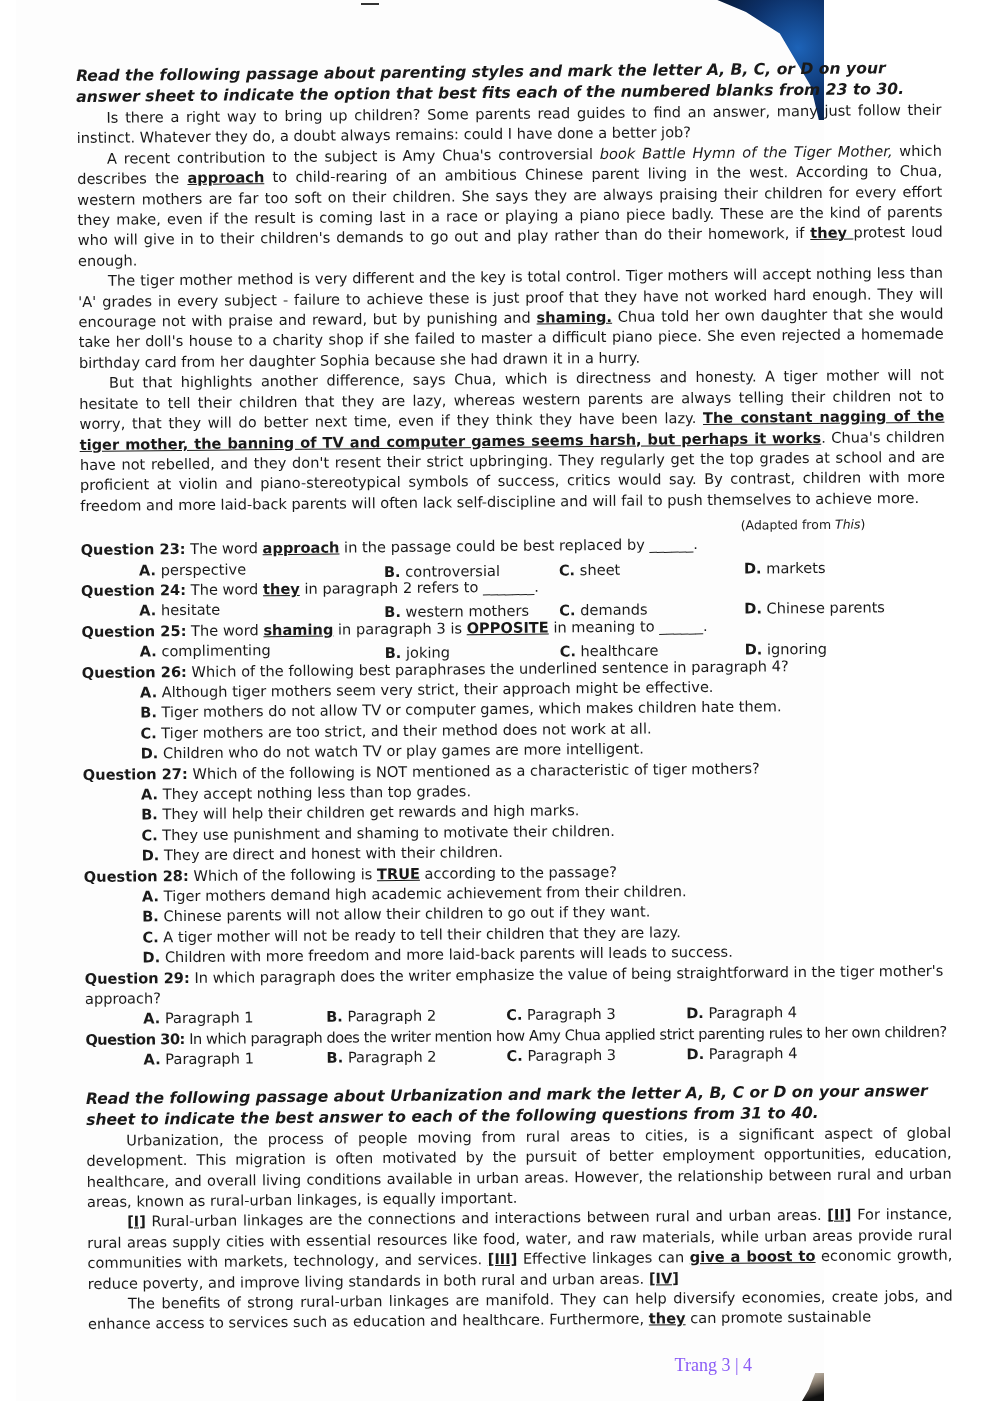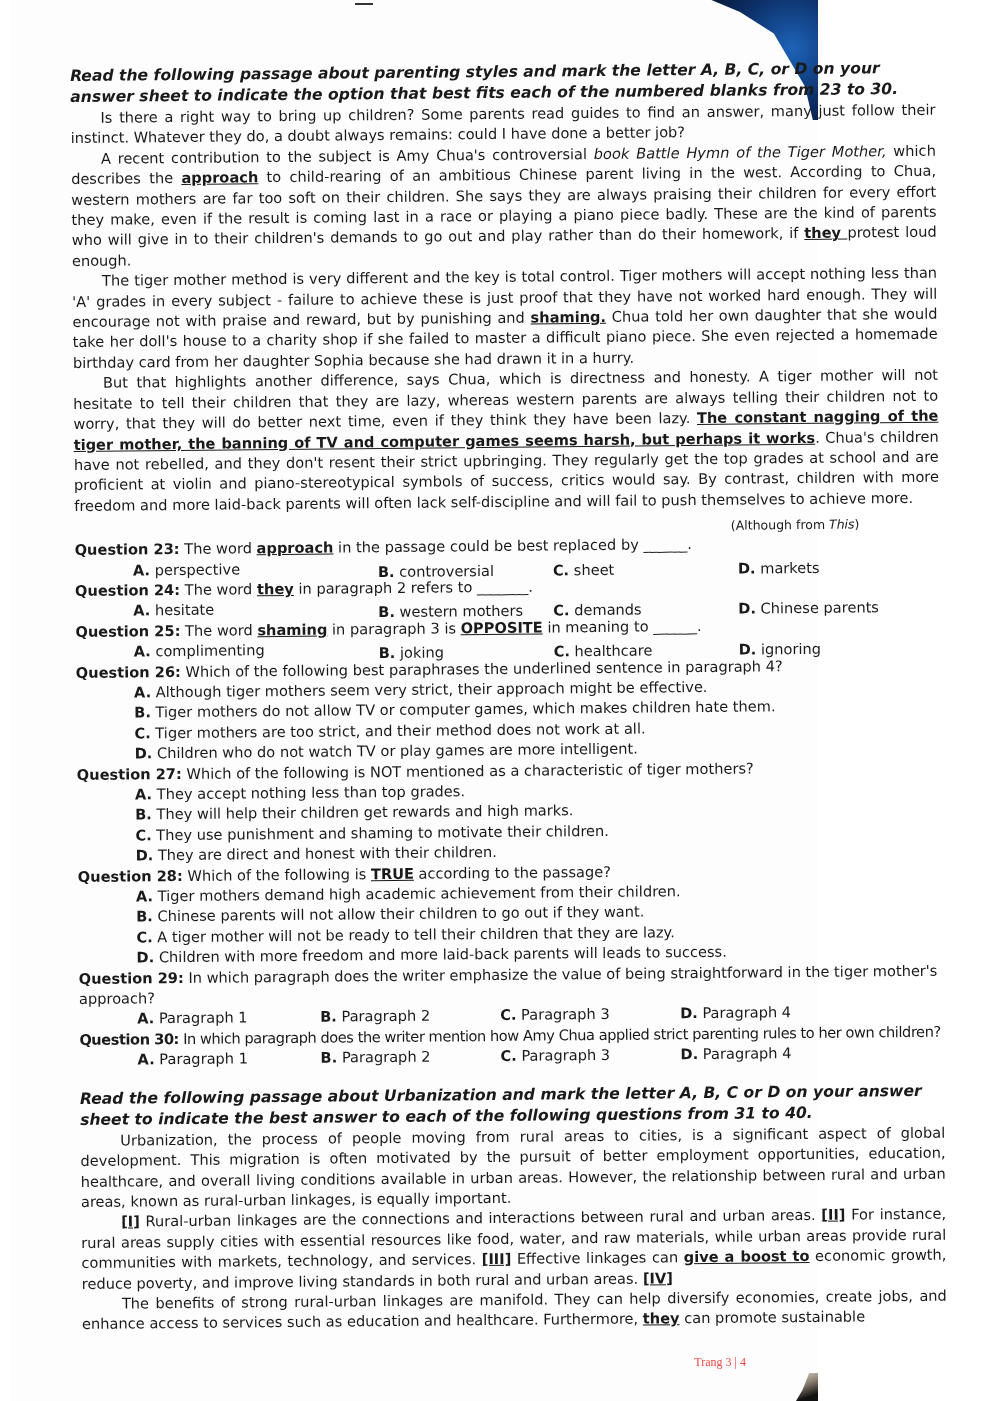--- a/index.html
+++ b/index.html
@@ -3,21 +3,21 @@
 <meta charset="utf-8">
 <style>
   html, body { margin: 0; padding: 0; }
   body {
     width: 991px; height: 1401px; overflow: hidden;
     background: #ffffff; position: relative;
     font-family: "DejaVu Sans", sans-serif;
     color: #1a1a1a;
   }
   .page {
-    position: absolute; left: 10px; top: 0; width: 808px; height: 1401px;
+    position: absolute; left: 16px; top: 0; width: 808px; height: 1401px;
     background: #fdfdfd;
   }
   .top-mark {
     position: absolute; left: 345px; top: 3px; width: 18px; height: 2px; background: #333;
   }
   .corner-bg {
     position: absolute; right: 0; top: 0; width: 130px; height: 120px;
     background: radial-gradient(circle at 80% 40%, #1d63b8 0%, #0c2f66 45%, #06162e 80%);
     clip-path: polygon(18% 0, 100% 0, 100% 100%, 96% 100%, 90% 72%, 66% 28%, 40% 10%);
   }
@@ -46,21 +46,21 @@
   .opts-col { padding-left: 58px; }
   .opt .ol { font-weight: bold; }
   .opts4.stag .opt:nth-child(2),
   .opts4.stag .opt:nth-child(3),
   .opts4.stag .opt:nth-child(4) { position: relative; top: 4px; }
   .opts4.par { grid-template-columns: 183px 180px 180px 200px; }
   .section2 { margin-top: 18px; }
   p.para2 { margin: 0; text-indent: 40px; text-align: justify; }
   .footer {
     position: absolute; right: 72px; top: 1355px;
-    font-family: "Liberation Serif", serif; font-size: 12px; color: #ef4444;
+    font-family: "Liberation Serif", serif; font-size: 18px; color: #8b5cf6;
   }
 </style>
 </head>
 <body>
 
 <div class="page">
   <div class="top-mark"></div>
   <div class="corner-bg"></div>
   <div class="bottom-corner"></div>
 
@@ -69,21 +69,21 @@
     <p class="instr">Read the following passage about parenting styles and mark the letter A, B, C, or D on your answer sheet to indicate the option that best fits each of the numbered blanks from 23 to 30.</p>
 
     <p class="para">Is there a right way to bring up children? Some parents read guides to find an answer, many just follow their instinct. Whatever they do, a doubt always remains: could I have done a better job?</p>
 
     <p class="para"><span>A recent contribution to the subject is Amy Chua's controversial </span><span class="i">book Battle Hymn of the Tiger Mother,</span><span> which describes the </span><span class="u">approach</span><span> to child-rearing of an ambitious Chinese parent living in the west. According to Chua, western mothers are far too soft on their children. She says they are always praising their children for every effort they make, even if the result is coming last in a race or playing a piano piece badly. These are the kind of parents who will give in to their children's demands to go out and play rather than do their homework, if </span><span class="u">they </span><span>protest loud enough.</span></p>
 
     <p class="para"><span>The tiger mother method is very different and the key is total control. Tiger mothers will accept nothing less than 'A' grades in every subject - failure to achieve these is just proof that they have not worked hard enough. They will encourage not with praise and reward, but by punishing and </span><span class="u">shaming.</span><span> Chua told her own daughter that she would take her doll's house to a charity shop if she failed to master a difficult piano piece. She even rejected a homemade birthday card from her daughter Sophia because she had drawn it in a hurry.</span></p>
 
     <p class="para"><span>But that highlights another difference, says Chua, which is directness and honesty. A tiger mother will not hesitate to tell their children that they are lazy, whereas western parents are always telling their children not to worry, that they will do better next time, even if they think they have been lazy. </span><span class="u">The constant nagging of the tiger mother, the banning of TV and computer games seems harsh, but perhaps it works</span><span>. Chua's children have not rebelled, and they don't resent their strict upbringing. They regularly get the top grades at school and are proficient at violin and piano-stereotypical symbols of success, critics would say. By contrast, children with more freedom and more laid-back parents will often lack self-discipline and will fail to push themselves to achieve more.</span></p>
 
-    <div class="src"><span>(Although from </span><span class="i">This</span><span>)</span></div>
+    <div class="src"><span>(Adapted from </span><span class="i">This</span><span>)</span></div>
 
     <div class="q">
       <span class="qlabel">Question 23:</span><span> The word </span><span class="u">approach</span><span> in the passage could be best replaced by ______.</span>
     </div>
     <div class="opts4 stag">
       <div class="opt"><span class="ol">A.</span><span> perspective</span></div>
       <div class="opt"><span class="ol">B.</span><span> controversial</span></div>
       <div class="opt"><span class="ol">C.</span><span> sheet</span></div>
       <div class="opt"><span class="ol">D.</span><span> markets</span></div>
     </div>

